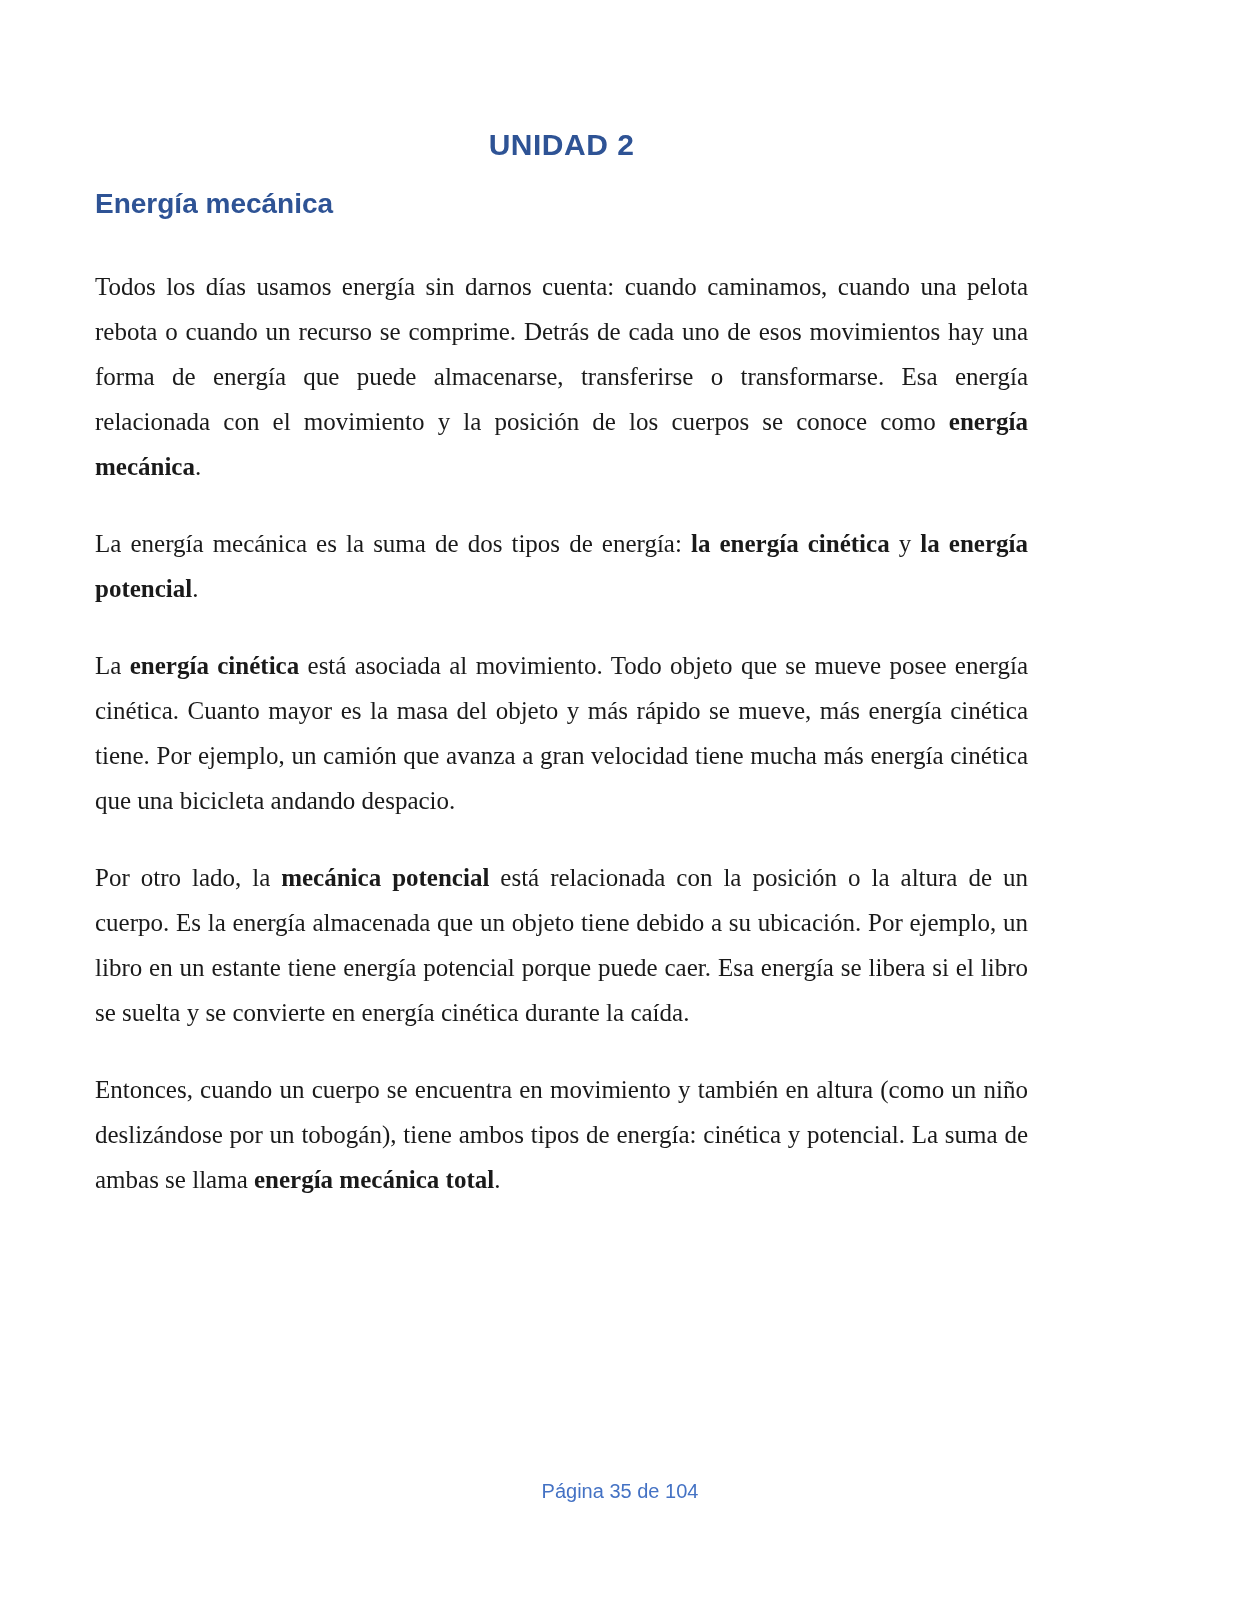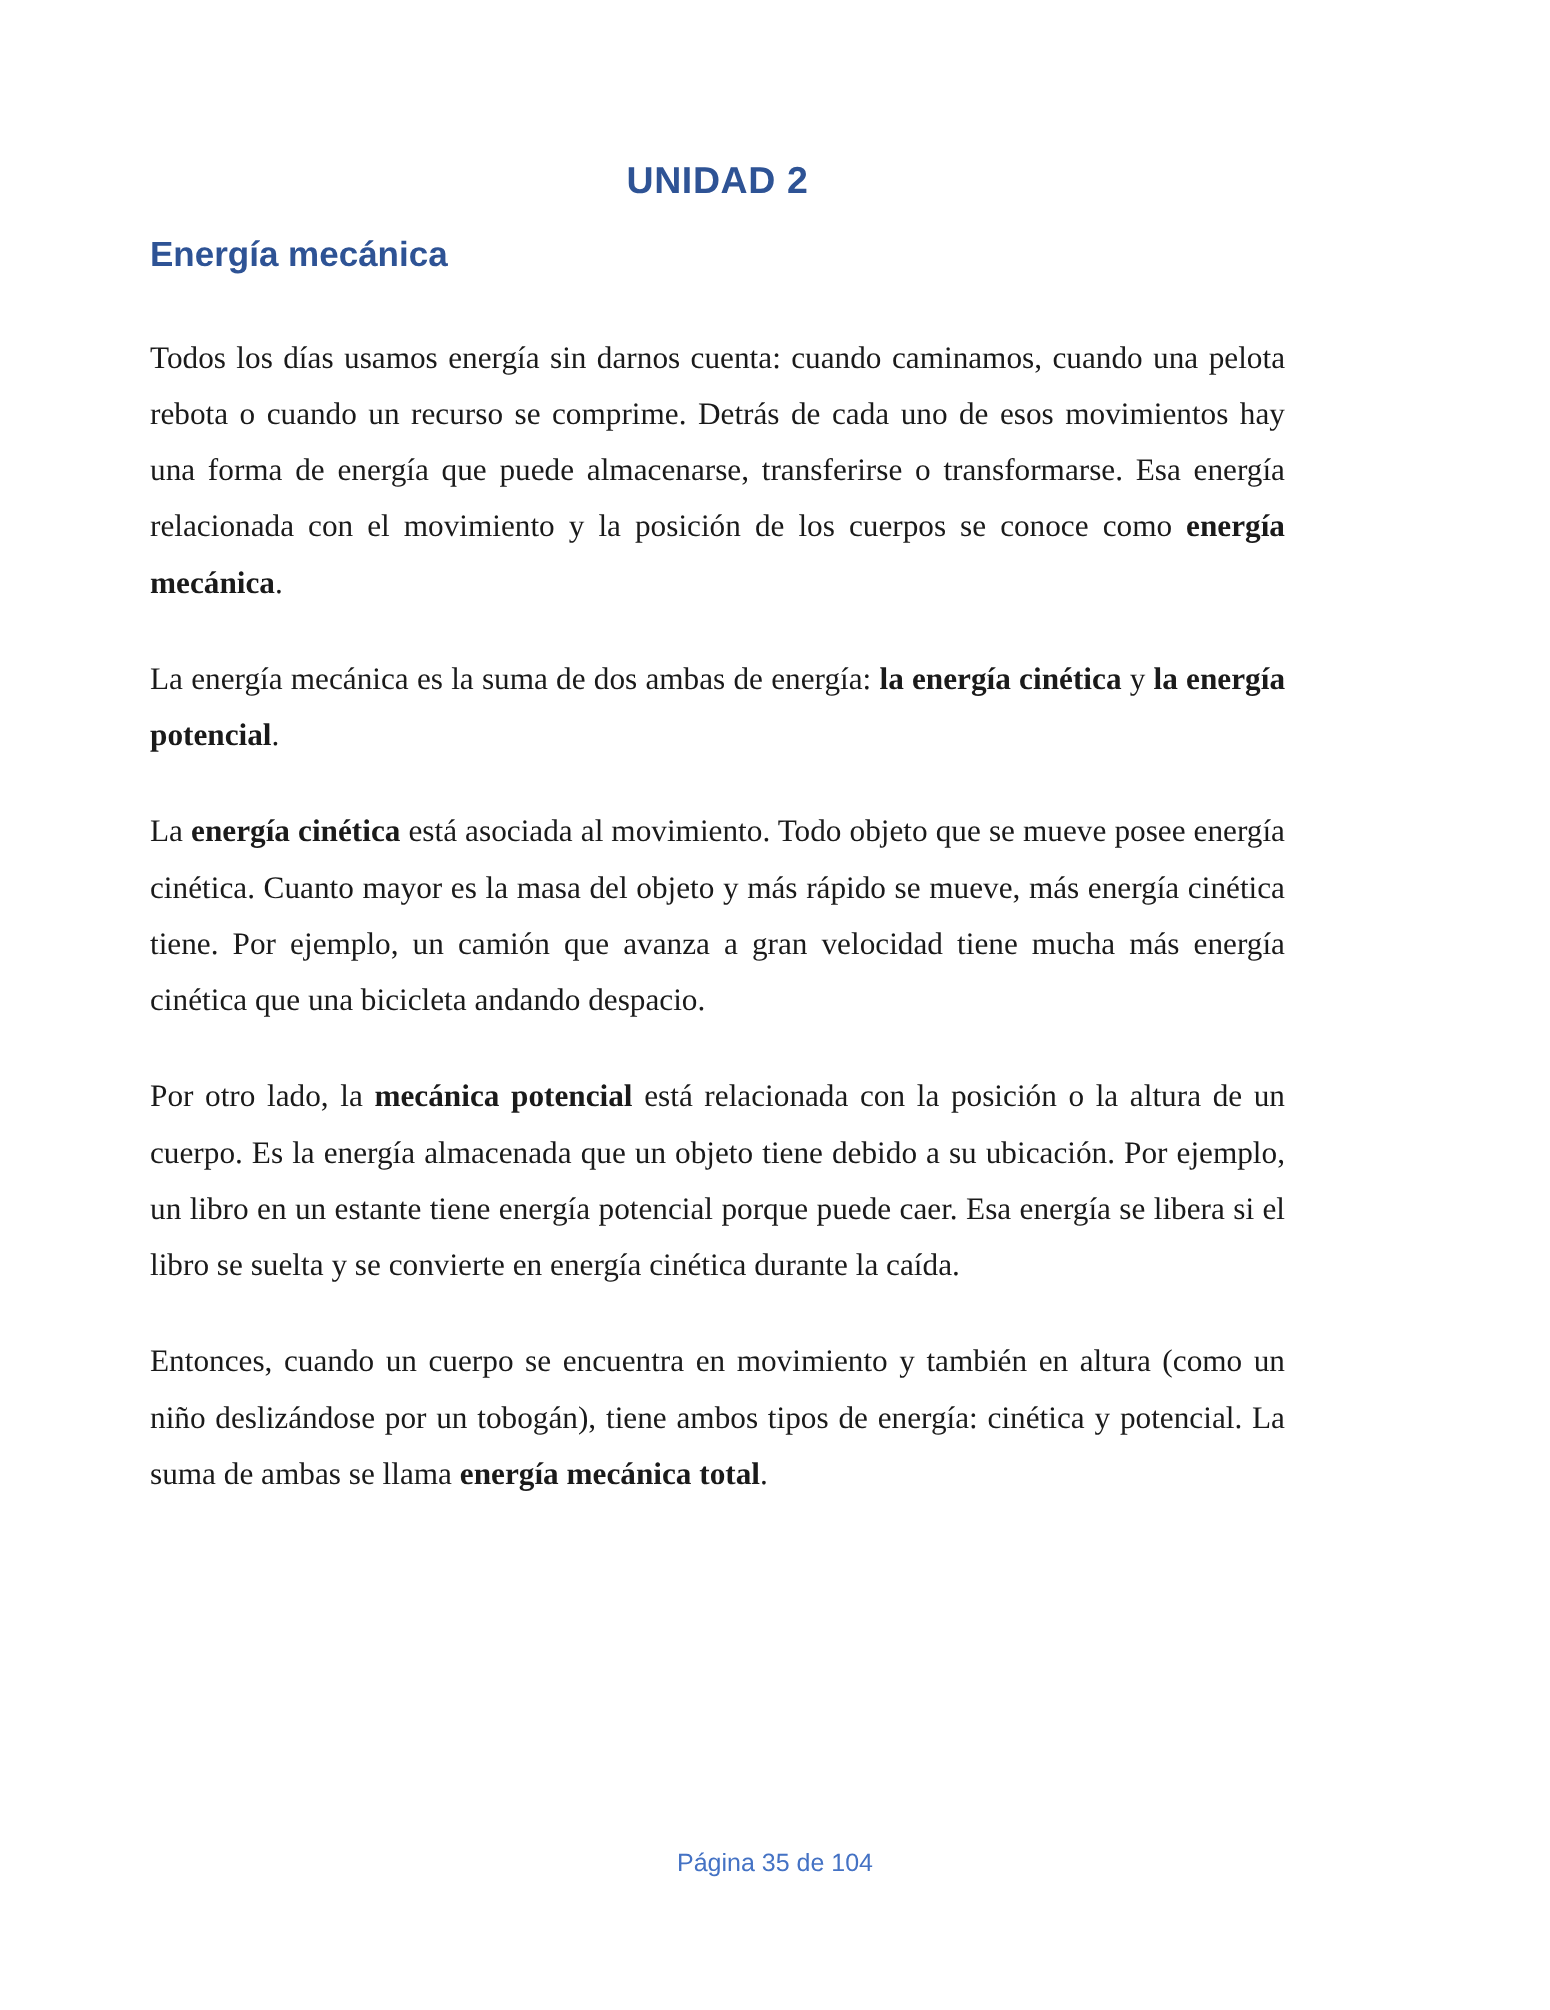--- a/index.html
+++ b/index.html
@@ -7,21 +7,21 @@
     padding: 0;
     background: #ffffff;
   }
   .page {
     position: relative;
     width: 1240px;
     height: 1608px;
     margin: 0 auto;
     background: #ffffff;
     box-sizing: border-box;
-    padding: 128px 212px 0 120px;
+    padding: 128px 212px 0 95px;
     font-family: "Liberation Sans", "DejaVu Sans", sans-serif;
     overflow: hidden;
   }
   .unit-title {
     margin: 0 0 26px 0;
     text-align: center;
     font-size: 30px;
     font-weight: bold;
     letter-spacing: 0.5px;
     color: var(--heading-blue, #2E5395);
@@ -56,21 +56,21 @@
 <body>
 
 <div class="page">
 
   <h1 class="unit-title">UNIDAD 2</h1>
 
   <h2 class="section-heading">Energía mecánica</h2>
 
   <div class="body-text">
     <p class="para"><span>Todos los días usamos energía sin darnos cuenta: cuando caminamos, cuando una pelota rebota o cuando un recurso se comprime. Detrás de cada uno de esos movimientos hay una forma de energía que puede almacenarse, transferirse o transformarse. Esa energía relacionada con el movimiento y la posición de los cuerpos se conoce como </span><b>energía mecánica</b><span>.</span></p>
-    <p class="para"><span>La energía mecánica es la suma de dos ambas de energía: </span><b>la energía cinética</b><span> y </span><b>la energía potencial</b><span>.</span></p>
+    <p class="para"><span>La energía mecánica es la suma de dos tipos de energía: </span><b>la energía cinética</b><span> y </span><b>la energía potencial</b><span>.</span></p>
     <p class="para"><span>La </span><b>energía cinética</b><span> está asociada al movimiento. Todo objeto que se mueve posee energía cinética. Cuanto mayor es la masa del objeto y más rápido se mueve, más energía cinética tiene. Por ejemplo, un camión que avanza a gran velocidad tiene mucha más energía cinética que una bicicleta andando despacio.</span></p>
     <p class="para"><span>Por otro lado, la </span><b>mecánica potencial</b><span> está relacionada con la posición o la altura de un cuerpo. Es la energía almacenada que un objeto tiene debido a su ubicación. Por ejemplo, un libro en un estante tiene energía potencial porque puede caer. Esa energía se libera si el libro se suelta y se convierte en energía cinética durante la caída.</span></p>
     <p class="para"><span>Entonces, cuando un cuerpo se encuentra en movimiento y también en altura (como un niño deslizándose por un tobogán), tiene ambos tipos de energía: cinética y potencial. La suma de ambas se llama </span><b>energía mecánica total</b><span>.</span></p>
   </div>
 
   <div class="page-footer">
     <span>Página 35 de 104</span>
   </div>
 
 </div>

